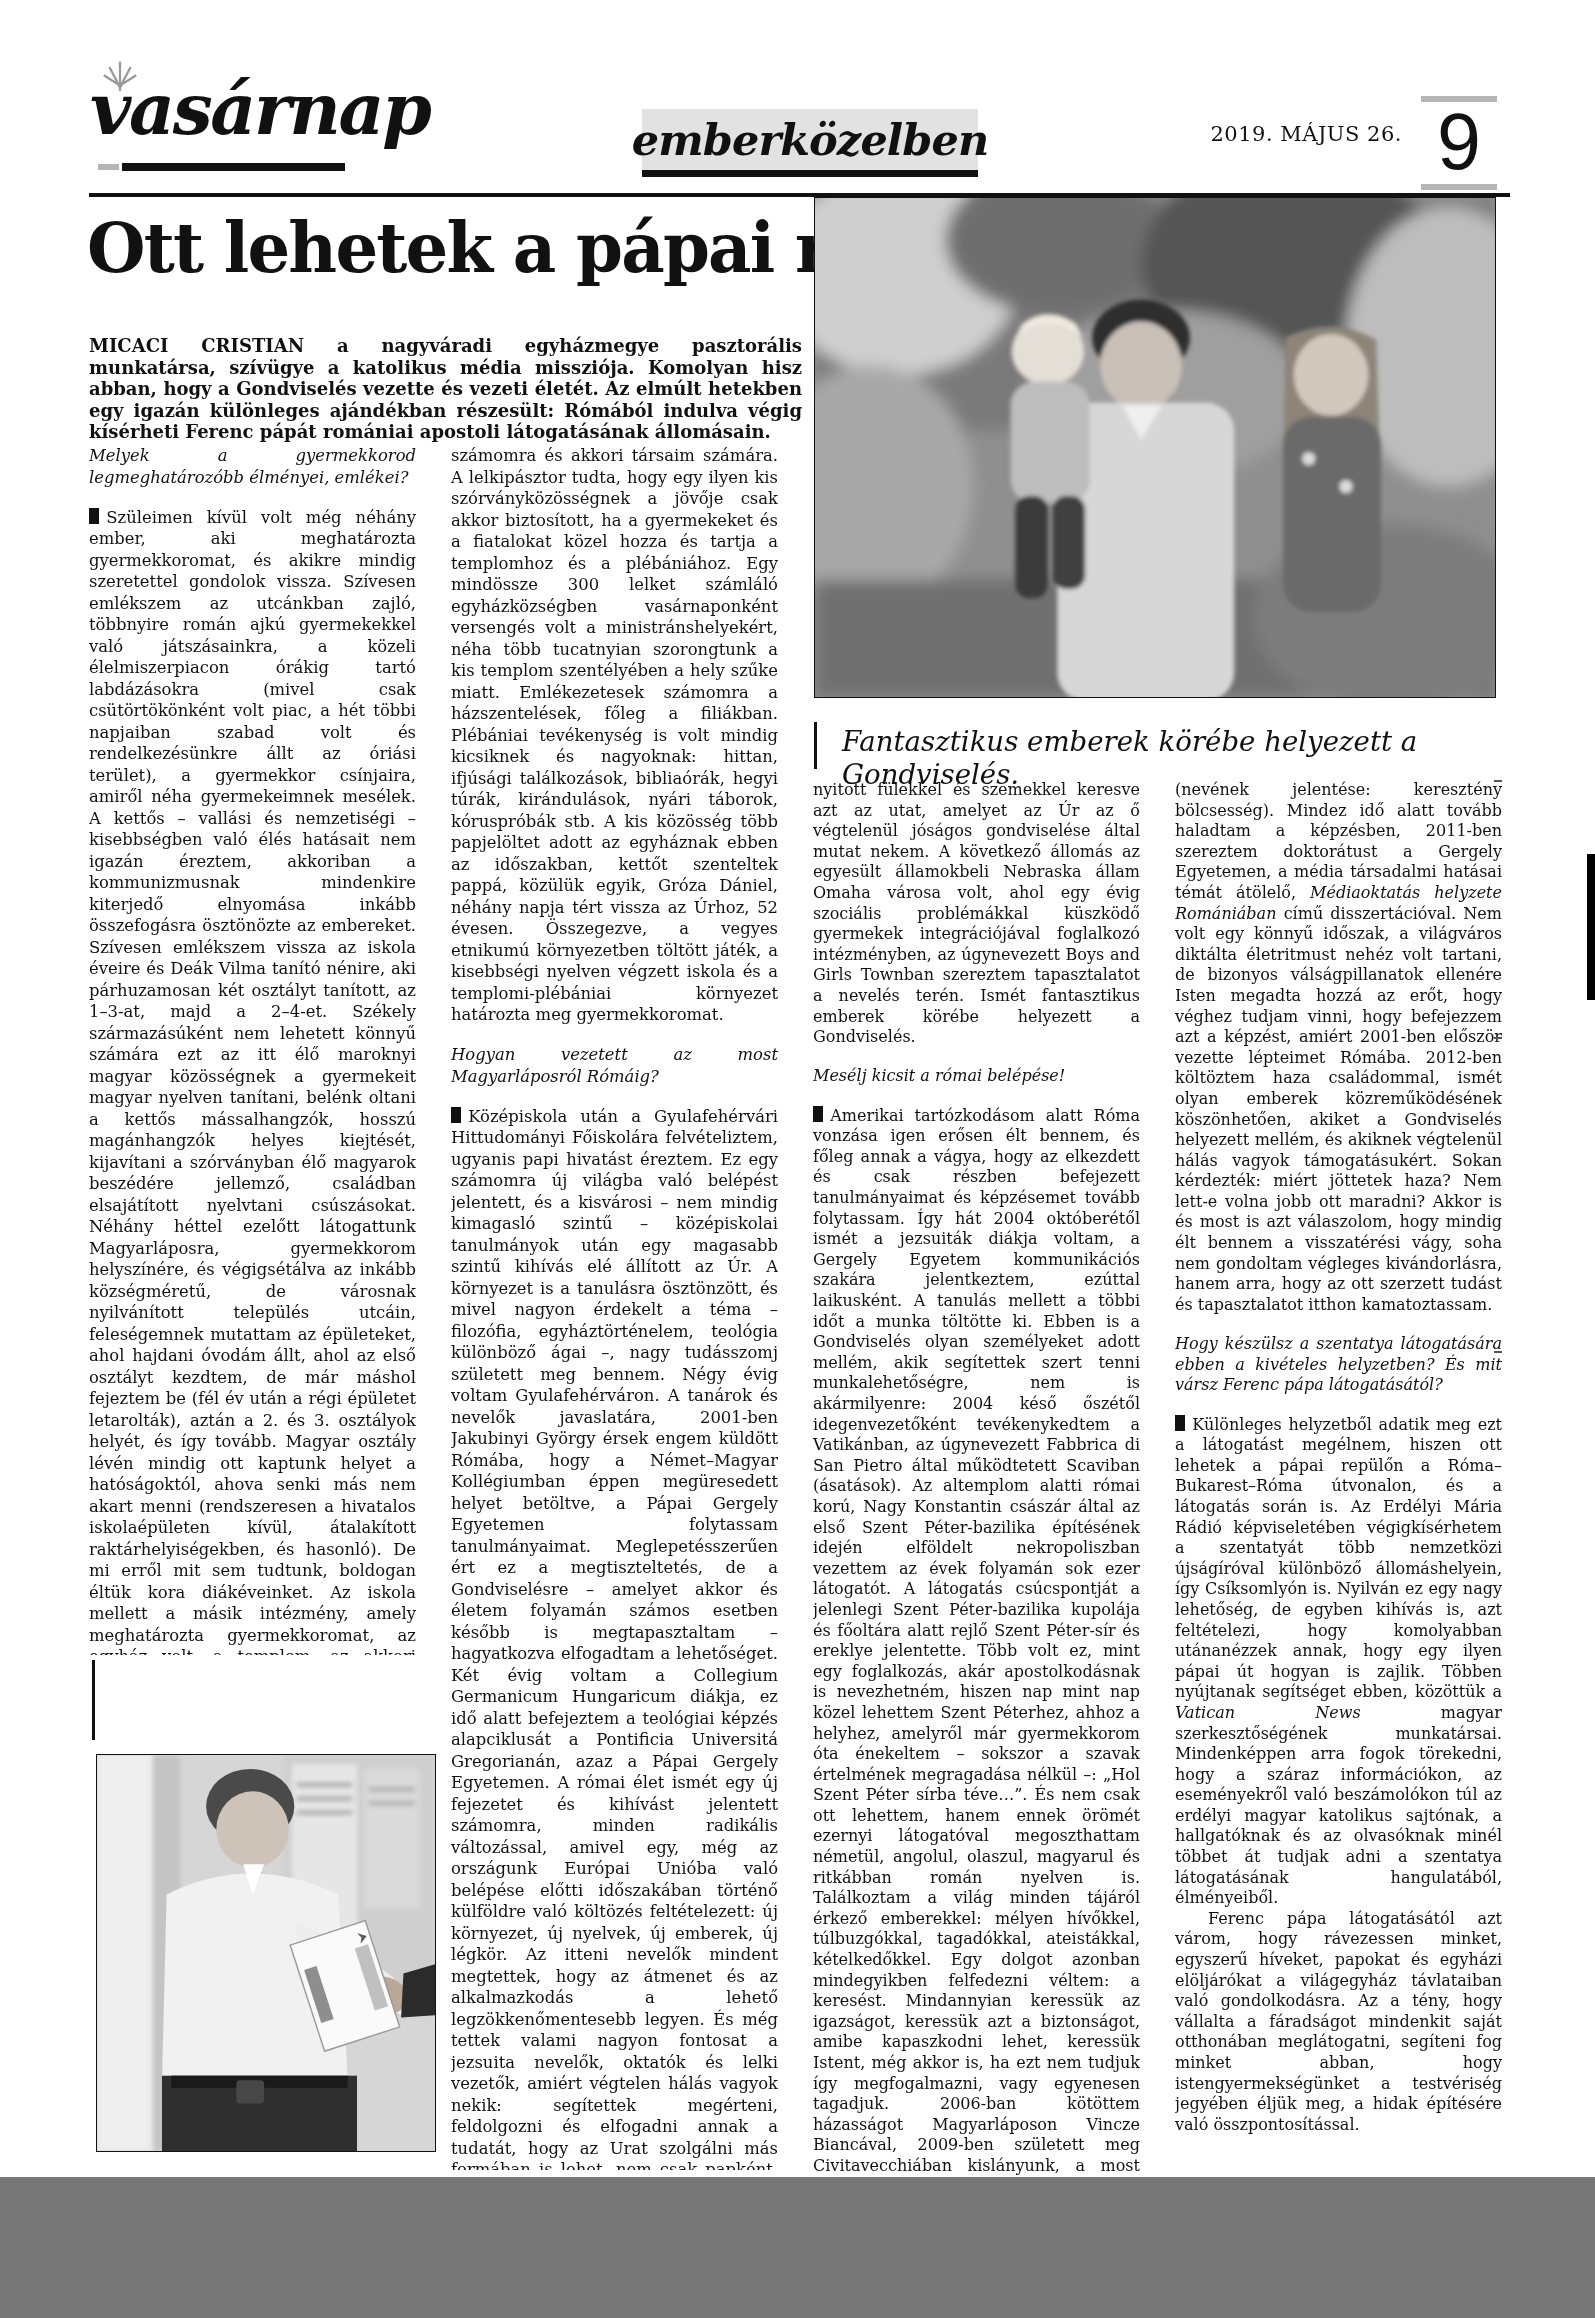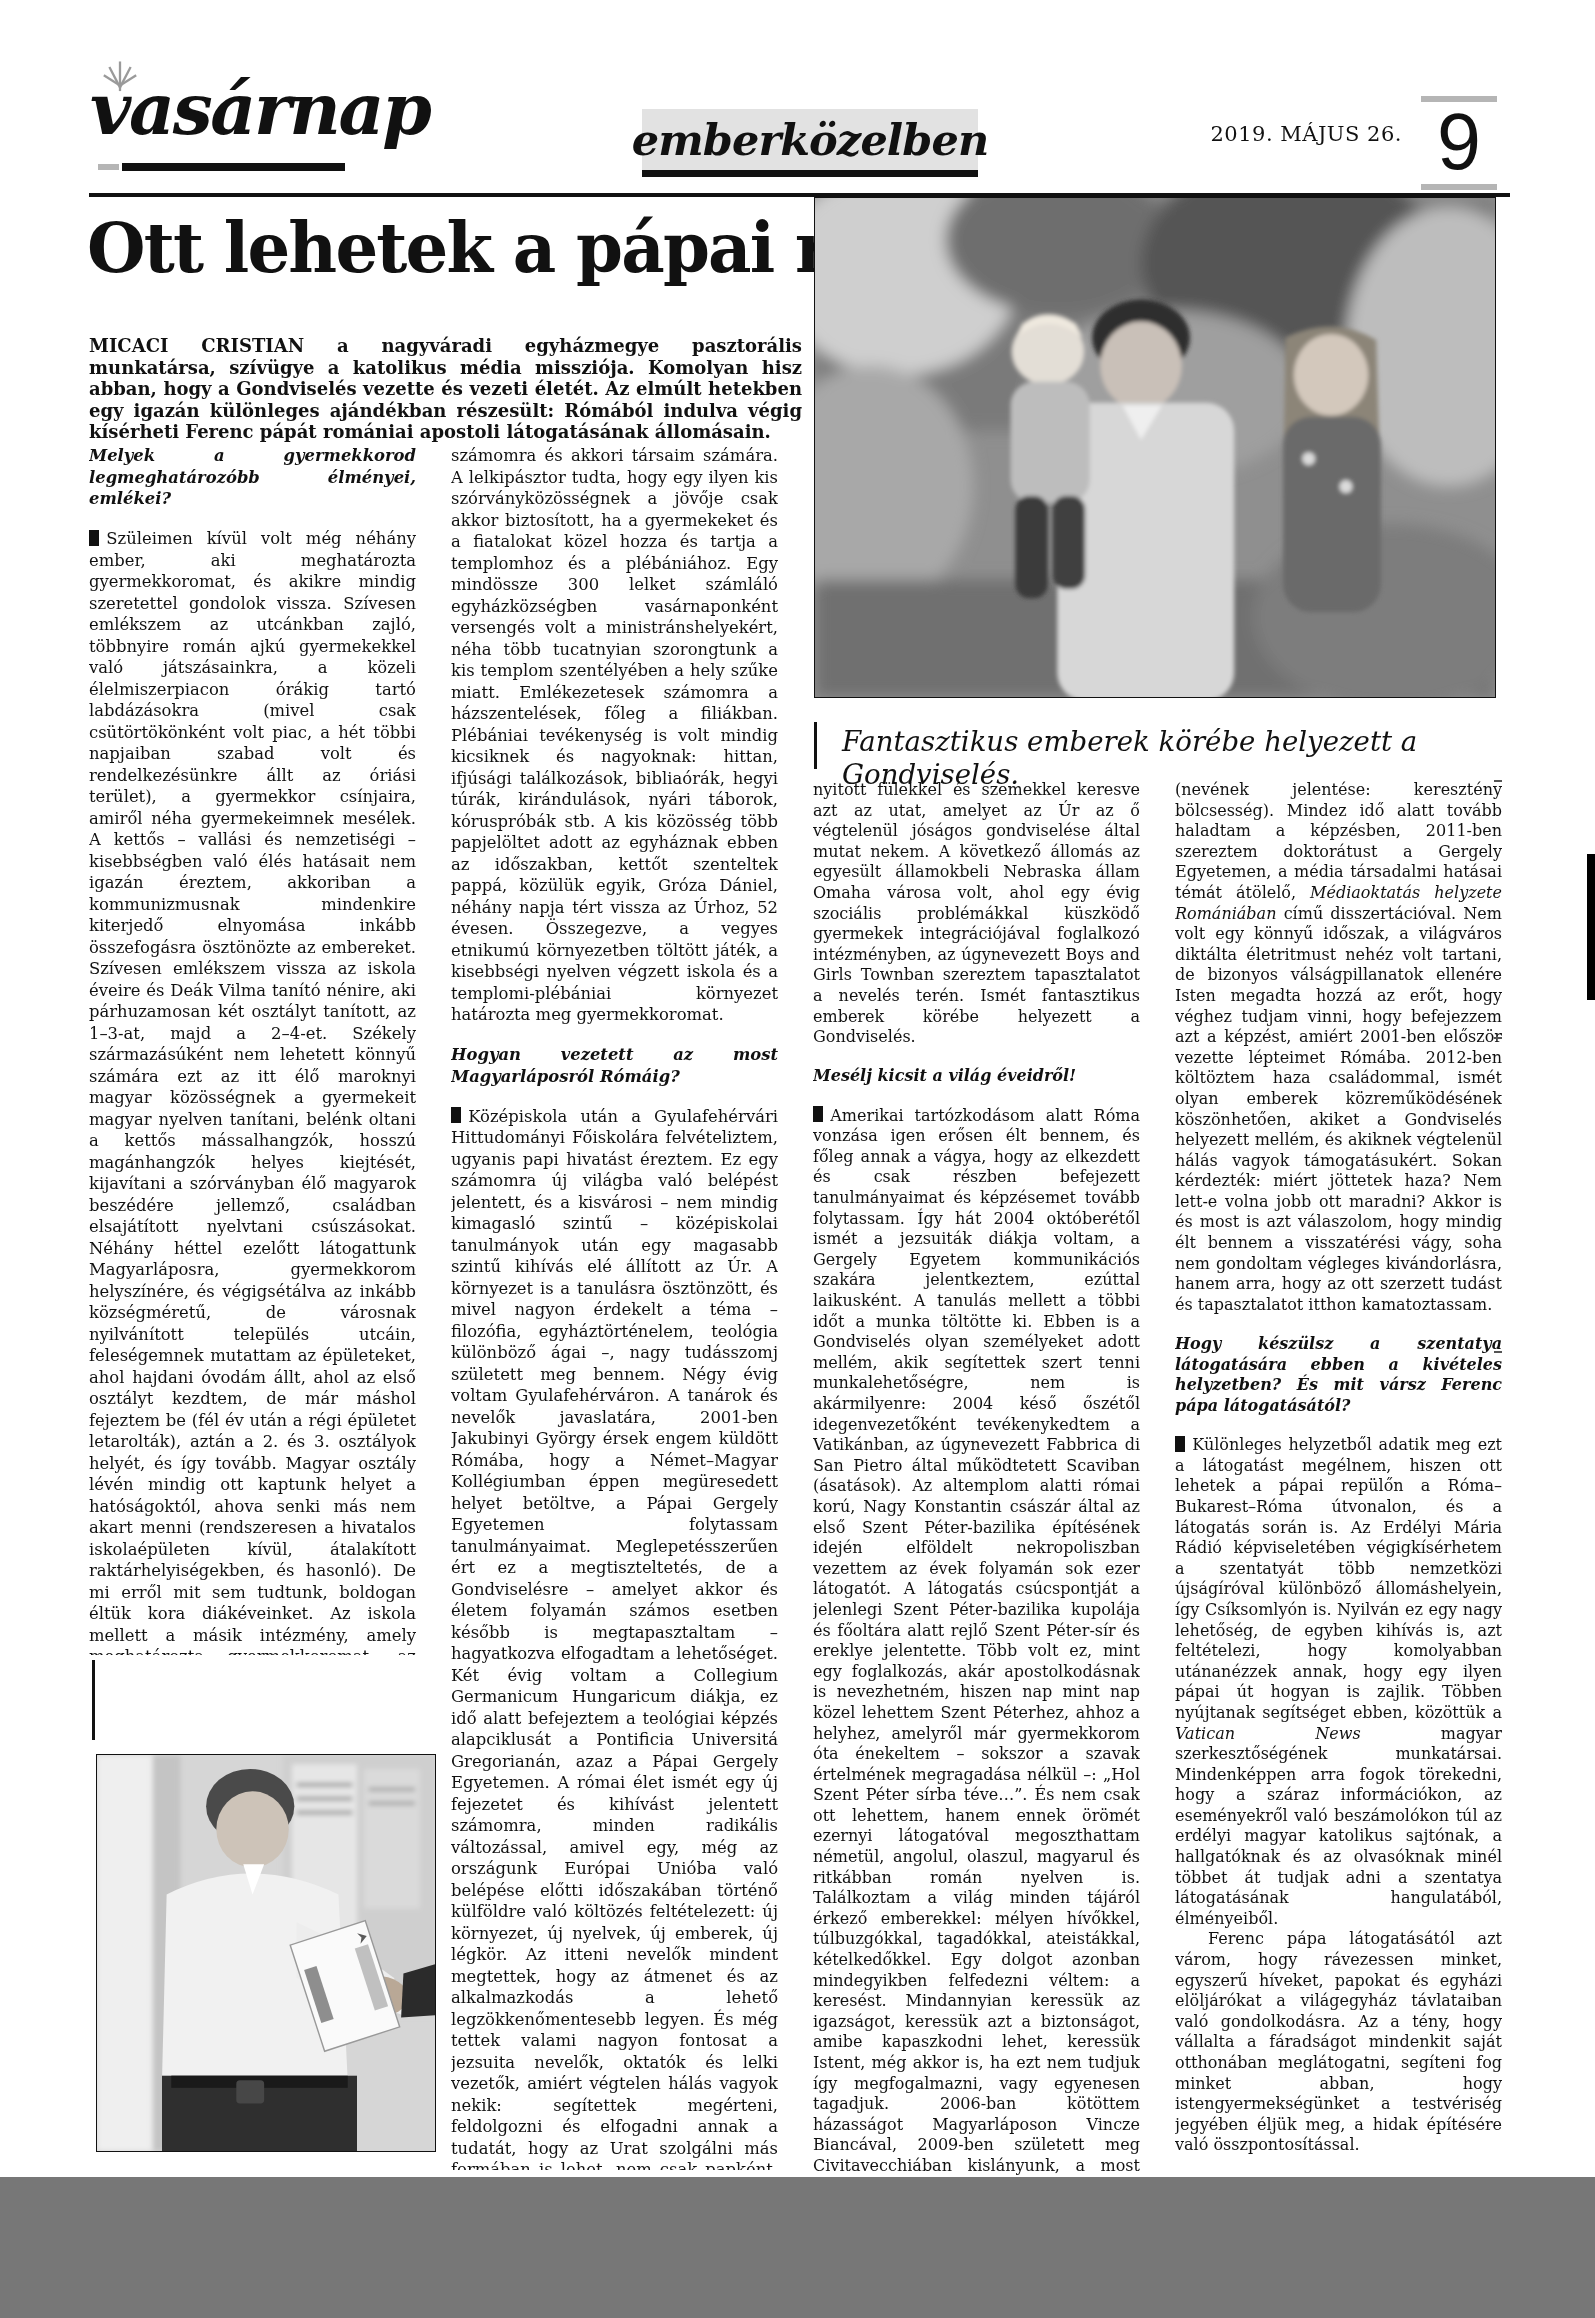--- a/index.html
+++ b/index.html
@@ -39,21 +39,21 @@
   
   .caption-bar{position:absolute;left:814px;top:722px;width:2.8px;height:47px;background:#111;}
   .caption{position:absolute;left:842px;top:725px;width:668px;font-size:27.6px;font-style:italic;line-height:1.2;}
   .pq-bar{position:absolute;left:92px;top:1660px;width:3.3px;height:80px;background:#111;}
   .pull-quote{position:absolute;left:140px;top:1677px;width:299px;font-size:32px;font-style:italic;font-weight:600;
         text-align:center;line-height:1.2;}
 
   
   .col{position:absolute;width:327px;text-align:justify;overflow:hidden;}
   .col p{margin:0;}
-  .col .q{font-weight:700;font-style:italic;margin:18.7px 0;}
+  .col .q{font-weight:400;font-style:italic;margin:18.7px 0;}
   .col .q.first{margin-top:0;}
   .col1{left:89px;top:445px;height:1210px;font-size:16.4px;line-height:21.5px;}
   .col2{left:451px;top:445px;height:1725px;font-size:16.4px;line-height:21.5px;}
   .col3{left:813px;top:780px;height:1395px;font-size:16px;line-height:20.6px;}
   .col4{left:1175px;top:780px;height:1395px;font-size:16px;line-height:20.6px;}
   .marker{display:inline-block;width:9.8px;height:16px;background:#111;margin-right:7.5px;vertical-align:-1.4px;}
   .it{font-style:italic;}
   .indent{text-indent:33px;}
 
   
@@ -209,21 +209,21 @@
   <div class="col col2" data-name="column-2">
     <p data-name="continuation-2">számomra és akkori társaim számára. A lelkipásztor tudta, hogy egy ilyen kis szórványközösségnek a jövője csak akkor biztosított, ha a gyermekeket és a fiatalokat közel hozza és tartja a templomhoz és a plébániához. Egy mindössze 300 lelket számláló egyházközségben vasárnaponként versengés volt a ministránshelyekért, néha több tucatnyian szorongtunk a kis templom szentélyében a hely szűke miatt. Emlékezetesek számomra a házszentelések, főleg a filiákban. Plébániai tevékenység is volt mindig kicsiknek és nagyoknak: hittan, ifjúsági találkozások, bibliaórák, hegyi túrák, kirándulások, nyári táborok, kóruspróbák stb. A kis közösség több papjelöltet adott az egyháznak ebben az időszakban, kettőt szenteltek pappá, közülük egyik, Gróza Dániel, néhány napja tért vissza az Úrhoz, 52 évesen. Összegezve, a vegyes etnikumú környezetben töltött játék, a kisebbségi nyelven végzett iskola és a templomi-plébániai környezet határozta meg gyermekkoromat.</p>
     <p class="q" data-name="question-2">Hogyan vezetett az most Magyarláposról Rómáig?</p>
     <p data-name="answer-2">
       <span class="marker" data-name="answer-marker-icon"></span><span data-name="answer-2-text">Középiskola után a Gyulafehérvári Hittudományi Főiskolára felvételiztem, ugyanis papi hivatást éreztem. Ez egy számomra új világba való belépést jelentett, és a kisvárosi – nem mindig kimagasló szintű – középiskolai tanulmányok után egy magasabb szintű kihívás elé állított az Úr. A környezet is a tanulásra ösztönzött, és mivel nagyon érdekelt a téma – filozófia, egyháztörténelem, teológia különböző ágai –, nagy tudásszomj született meg bennem. Négy évig voltam Gyulafehérváron. A tanárok és nevelők javaslatára, 2001-ben Jakubinyi György érsek engem küldött Rómába, hogy a Német–Magyar Kollégiumban éppen megüresedett helyet betöltve, a Pápai Gergely Egyetemen folytassam tanulmányaimat. Meglepetésszerűen ért ez a megtiszteltetés, de a Gondviselésre – amelyet akkor és életem folyamán számos esetben később is megtapasztaltam – hagyatkozva elfogadtam a lehetőséget. Két évig voltam a Collegium Germanicum Hungaricum diákja, ez idő alatt befejeztem a teológiai képzés alapciklusát a Pontificia Universitá Gregorianán, azaz a Pápai Gergely Egyetemen. A római élet ismét egy új fejezetet és kihívást jelentett számomra, minden radikális változással, amivel egy, még az országunk Európai Unióba való belépése előtti időszakában történő külföldre való költözés feltételezett: új környezet, új nyelvek, új emberek, új légkör. Az itteni nevelők mindent megtettek, hogy az átmenet és az alkalmazkodás a lehető legzökkenőmentesebb legyen. És még tettek valami nagyon fontosat a jezsuita nevelők, oktatók és lelki vezetők, amiért végtelen hálás vagyok nekik: segítettek megérteni, feldolgozni és elfogadni annak a tudatát, hogy az Urat szolgálni más formában is lehet, nem csak papként, mint ahogyan azt eredetileg szerettem volna. Így hát teológiai tanulmányaim befejeztével, kétéves római tartózkodás után, 2003-ban elhagytam a Várost, bár kicsit szorongva, de nyitott szívvel,</span>
     </p>
   </div>
 
   <div class="col col3" data-name="column-3">
     <p data-name="continuation-3">nyitott fülekkel és szemekkel keresve azt az utat, amelyet az Úr az ő végtelenül jóságos gondviselése által mutat nekem. A következő állomás az egyesült államokbeli Nebraska állam Omaha városa volt, ahol egy évig szociális problémákkal küszködő gyermekek integrációjával foglalkozó intézményben, az úgynevezett Boys and Girls Townban szereztem tapasztalatot a nevelés terén. Ismét fantasztikus emberek körébe helyezett a Gondviselés.</p>
-    <p class="q" data-name="question-3">Mesélj kicsit a világ éveidről!</p>
+    <p class="q" data-name="question-3">Mesélj kicsit a római belépése!</p>
     <p data-name="answer-3">
       <span class="marker" data-name="answer-marker-icon"></span><span data-name="answer-3-text">Amerikai tartózkodásom alatt Róma vonzása igen erősen élt bennem, és főleg annak a vágya, hogy az elkezdett és csak részben befejezett tanulmányaimat és képzésemet tovább folytassam. Így hát 2004 októberétől ismét a jezsuiták diákja voltam, a Gergely Egyetem kommunikációs szakára jelentkeztem, ezúttal laikusként. A tanulás mellett a többi időt a munka töltötte ki. Ebben is a Gondviselés olyan személyeket adott mellém, akik segítettek szert tenni munkalehetőségre, nem is akármilyenre: 2004 késő őszétől idegenvezetőként tevékenykedtem a Vatikánban, az úgynevezett Fabbrica di San Pietro által működtetett Scaviban (ásatások). Az altemplom alatti római korú, Nagy Konstantin császár által az első Szent Péter-bazilika építésének idején elföldelt nekropoliszban vezettem az évek folyamán sok ezer látogatót. A látogatás csúcspontját a jelenlegi Szent Péter-bazilika kupolája és főoltára alatt rejlő Szent Péter-sír és ereklye jelentette. Több volt ez, mint egy foglalkozás, akár apostolkodásnak is nevezhetném, hiszen nap mint nap közel lehettem Szent Péterhez, ahhoz a helyhez, amelyről már gyermekkorom óta énekeltem – sokszor a szavak értelmének megragadása nélkül –: „Hol Szent Péter sírba téve…”. És nem csak ott lehettem, hanem ennek örömét ezernyi látogatóval megoszthattam németül, angolul, olaszul, magyarul és ritkábban román nyelven is. Találkoztam a világ minden tájáról érkező emberekkel: mélyen hívőkkel, túlbuzgókkal, tagadókkal, ateistákkal, kételkedőkkel. Egy dolgot azonban mindegyikben felfedezni véltem: a keresést. Mindannyian keressük az igazságot, keressük azt a biztonságot, amibe kapaszkodni lehet, keressük Istent, még akkor is, ha ezt nem tudjuk így megfogalmazni, vagy egyenesen tagadjuk. 2006-ban kötöttem házasságot Magyarláposon Vincze Biancával, 2009-ben született meg Civitavecchiában kislányunk, a most már tízéves Cristina Sofia</span>
     </p>
   </div>
 
   <div class="col col4" data-name="column-4">
     <p data-name="continuation-4">
       <span data-name="continuation-4-pre">(nevének jelentése: keresztény bölcsesség). Mindez idő alatt tovább haladtam a képzésben, 2011-ben szereztem doktorátust a Gergely Egyetemen, a média társadalmi hatásai témát átölelő, </span><span class="it" data-name="continuation-4-italic">Médiaoktatás helyzete Romániában</span><span data-name="continuation-4-post"> című disszertációval. Nem volt egy könnyű időszak, a világváros diktálta életritmust nehéz volt tartani, de bizonyos válságpillanatok ellenére Isten megadta hozzá az erőt, hogy véghez tudjam vinni, hogy befejezzem azt a képzést, amiért 2001-ben először vezette lépteimet Rómába. 2012-ben költöztem haza családommal, ismét olyan emberek közreműködésének köszönhetően, akiket a Gondviselés helyezett mellém, és akiknek végtelenül hálás vagyok támogatásukért. Sokan kérdezték: miért jöttetek haza? Nem lett-e volna jobb ott maradni? Akkor is és most is azt válaszolom, hogy mindig élt bennem a visszatérési vágy, soha nem gondoltam végleges kivándorlásra, hanem arra, hogy az ott szerzett tudást és tapasztalatot itthon kamatoztassam.</span>
     </p>
     <p class="q" data-name="question-4">Hogy készülsz a szentatya látogatására ebben a kivételes helyzetben? És mit vársz Ferenc pápa látogatásától?</p>

